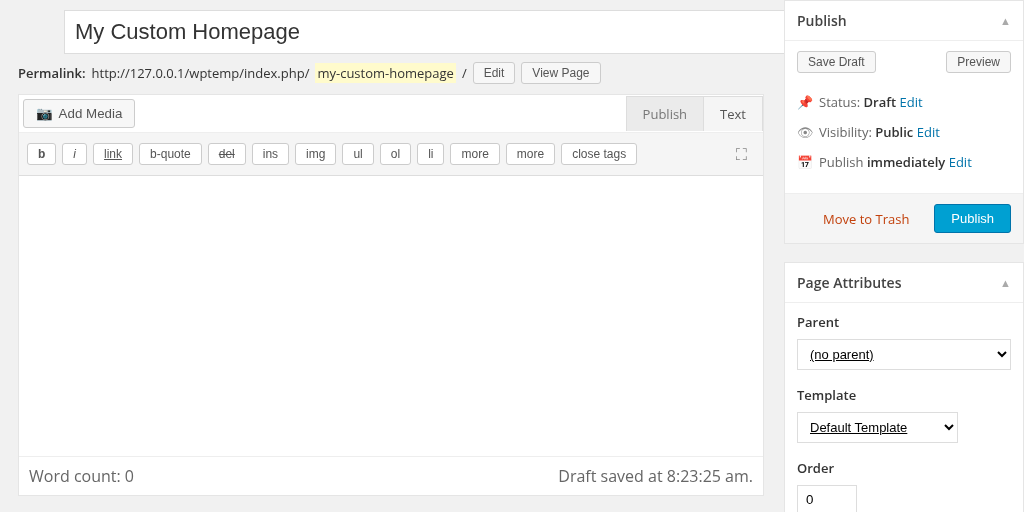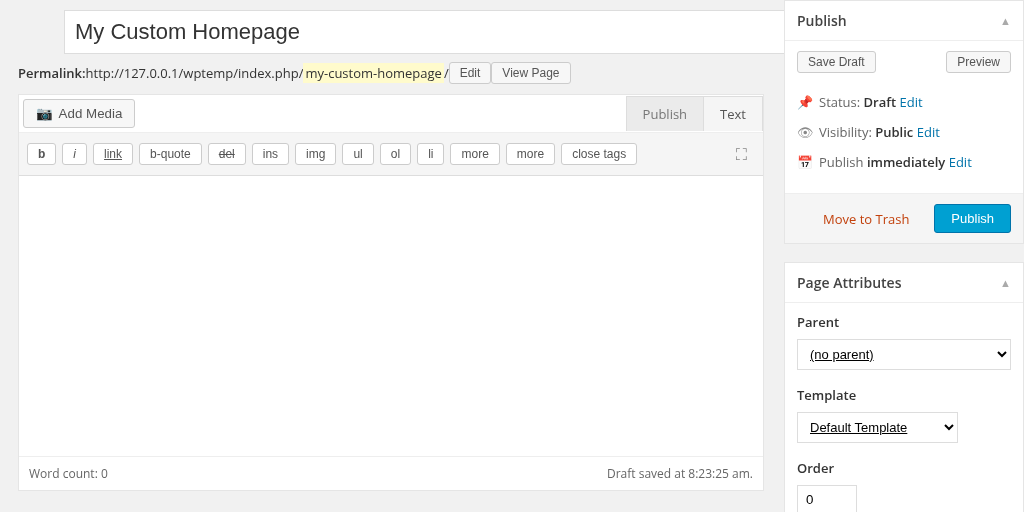--- a/index.html
+++ b/index.html
@@ -1,38 +1,38 @@
 <!DOCTYPE html>
 <html><head>
 <meta charset="utf-8">
 <style>
 * { box-sizing: border-box; margin: 0; padding: 0; }
 body { font-family: -apple-system, "Open Sans", sans-serif; font-size: 13px; color: #444; background: #f1f1f1; width: 1024px; height: 512px; overflow: hidden; }
 .wrap { display: flex; height: 100%; }
 .main { flex: 1; padding: 0 20px 0 18px; }
 .title-input { width: 100%; font-size: 22px; font-weight: 400; color: #333; padding: 8px 10px; border: 1px solid #ddd; background: #fff; outline: none; margin-top: 10px; margin-left: 46px; }
-.permalink-row { padding: 8px 0 10px 0; display: flex; align-items: center; gap: 0; }
+.permalink-row { padding: 8px 0 10px 0; display: flex; align-items: center; gap: 6px; }
 .permalink-row .lbl { font-weight: 600; color: #333; }
 .permalink-row .url { color: #333; }
 .permalink-row .slug { background: #fffbcc; color: #333; padding: 1px 2px; }
 .btn-sm { background: #f7f7f7; border: 1px solid #ccc; color: #555; padding: 3px 10px; border-radius: 3px; cursor: pointer; font-size: 12px; }
 .editor-area { border: 1px solid #e5e5e5; background: #fff; }
 .editor-top { display: flex; align-items: center; justify-content: space-between; height: 38px; border-bottom: 1px solid #eee; }
 .add-media { margin: 4px 0 4px 4px; border: 1px solid #ccc; background: #f7f7f7; padding: 6px 12px; border-radius: 3px; cursor: pointer; display: inline-flex; align-items: center; gap: 6px; color: #555; }
 .tabs { display: flex; }
 .tab { padding: 8px 16px; background: #ebebeb; border: 1px solid #ddd; border-bottom: none; cursor: pointer; color: #777; }
 .tab.active { background: #f5f5f5; color: #555; }
 .tab:first-child { border-right: none; }
 .toolbar { background: #f5f5f5; border-bottom: 1px solid #ddd; padding: 6px 8px; display: flex; gap: 6px; align-items: center; }
 .tbtn { background: #fff; border: 1px solid #ccc; border-radius: 3px; padding: 3px 10px; cursor: pointer; font-size: 12px; color: #555; }
 .tbtn.del { text-decoration: line-through; }
 .tbtn.link { text-decoration: underline; }
 .fullscreen-icon { margin-left: auto; cursor: pointer; color: #888; font-size: 16px; padding: 4px 8px; }
 .editor-body { height: 280px; }
-.editor-status { border-top: 1px solid #eee; padding: 8px 10px; display: flex; justify-content: space-between; color: #666; font-size: 12px; }
+.editor-status { border-top: 1px solid #eee; padding: 8px 10px; display: flex; justify-content: space-between; color: #666; font-size: 16px; }
 .sidebar { width: 240px; background: #f1f1f1; padding: 0; }
 .panel { background: #fff; border: 1px solid #e5e5e5; margin-bottom: 18px; }
 .panel-head { padding: 10px 12px; border-bottom: 1px solid #eee; font-size: 14px; font-weight: 600; display: flex; justify-content: space-between; align-items: center; cursor: pointer; }
 .panel-head .toggle { color: #aaa; font-size: 11px; }
 .panel-body { padding: 10px 12px; }
 .row { display: flex; gap: 6px; align-items: center; margin-bottom: 12px; color: #666; }
 .row .icon { width: 16px; color: #888; font-size: 13px; }
 .row .txt { flex: 1; }
 .row strong { color: #333; font-weight: 600; }
 .row .edit { color: #0073aa; cursor: pointer; }

